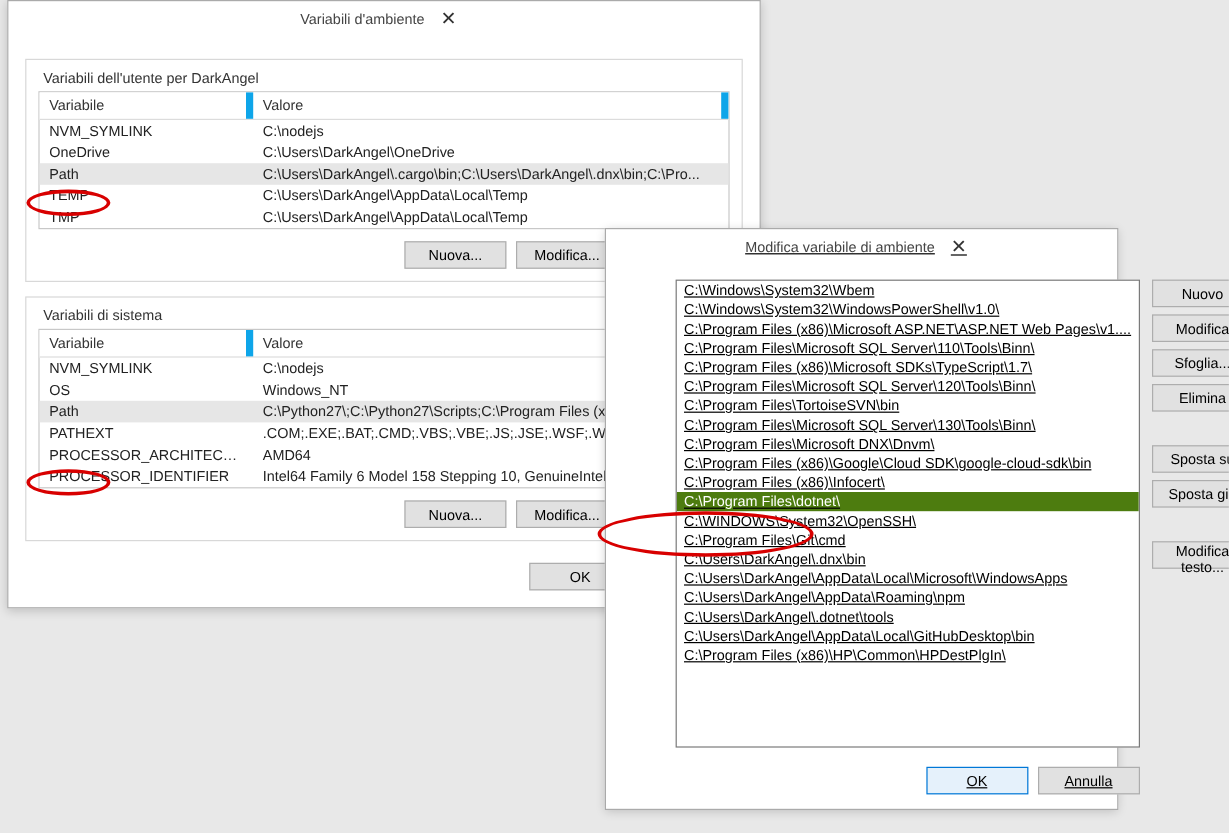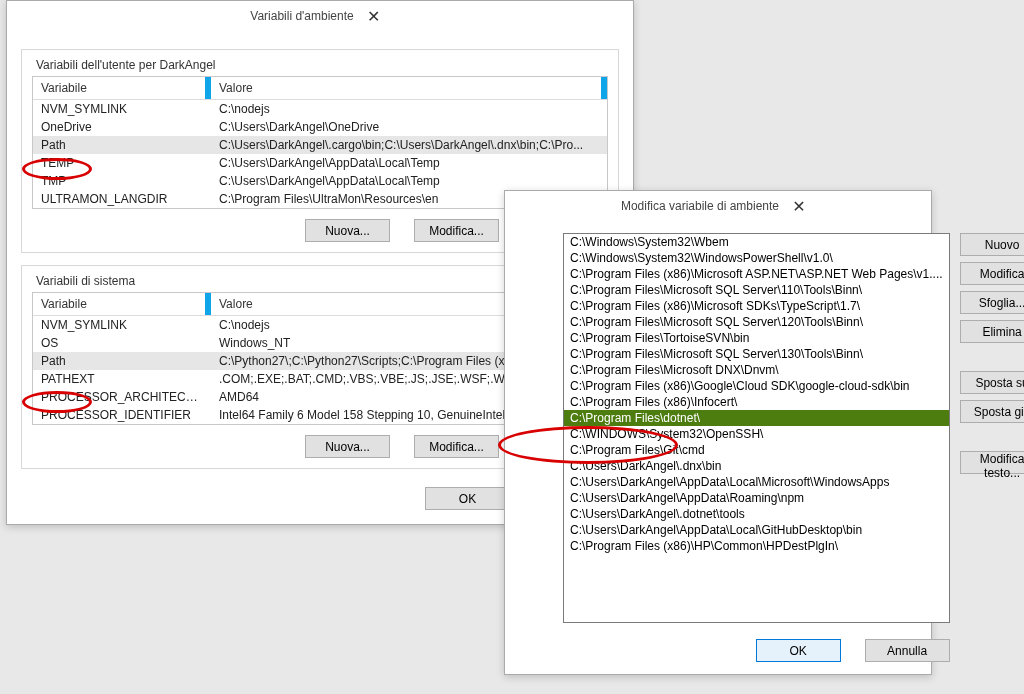--- a/index.html
+++ b/index.html
@@ -75,21 +75,21 @@
       padding: 1px 8px;
       white-space: nowrap;
       overflow: hidden;
       text-overflow: ellipsis;
     }
     .col-name { width: 178px; }
     .col-value { flex: 1; }
     .btn-row {
       display: flex;
       justify-content: flex-end;
-      gap: 24px;
+      gap: 8px;
       margin-top: 10px;
     }
     .btn-row.outer { margin-top: 18px; }
     button.win-btn {
       min-width: 85px;
       height: 23px;
       padding: 0 12px;
       font-size: 12px;
       font-family: inherit;
       background: #e1e1e1;
@@ -165,24 +165,20 @@
               <div class="col-value">C:\Users\DarkAngel\.cargo\bin;C:\Users\DarkAngel\.dnx\bin;C:\Pro...</div>
             </div>
             <div class="var-row">
               <div class="col-name">TEMP</div>
               <div class="col-value">C:\Users\DarkAngel\AppData\Local\Temp</div>
             </div>
             <div class="var-row">
               <div class="col-name">TMP</div>
               <div class="col-value">C:\Users\DarkAngel\AppData\Local\Temp</div>
             </div>
-            <div class="var-row">
-              <div class="col-name">ULTRAMON_LANGDIR</div>
-              <div class="col-value">C:\Program Files\UltraMon\Resources\en</div>
-            </div>
           </div>
       </div>
       <div class="btn-row">
         <button class="win-btn">Nuova...</button>
         <button class="win-btn">Modifica...</button>
         <button class="win-btn">Elimina</button>
       </div>
     </div>
 
     <div class="groupbox">
@@ -226,21 +222,21 @@
       </div>
     </div>
 
     <div class="btn-row outer">
       <button class="win-btn">OK</button>
       <button class="win-btn">Annulla</button>
     </div>
   </div>
 </div>
 
-<div class="window" style="left:504px; top:190px; width:428px;">
+<div class="window" style="left:504px; top:190px; width:428px;text-decoration:underline;">
   <div class="titlebar">
     <span>Modifica variabile di ambiente</span>
     <div class="close-btn">✕</div>
   </div>
   <div class="path-body">
     <div class="path-left">
       <div class="path-listbox" id="path-list">
           <div class="path-item">C:\Windows\System32\Wbem</div>
           <div class="path-item">C:\Windows\System32\WindowsPowerShell\v1.0\</div>
           <div class="path-item">C:\Program Files (x86)\Microsoft ASP.NET\ASP.NET Web Pages\v1....</div>

